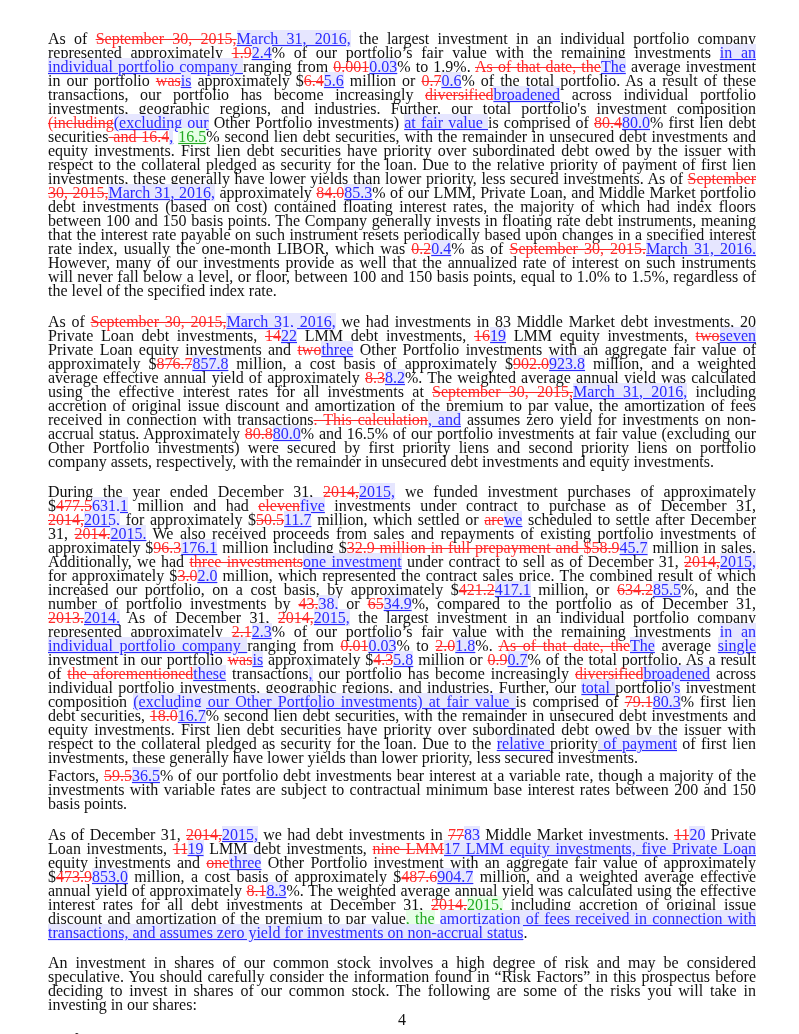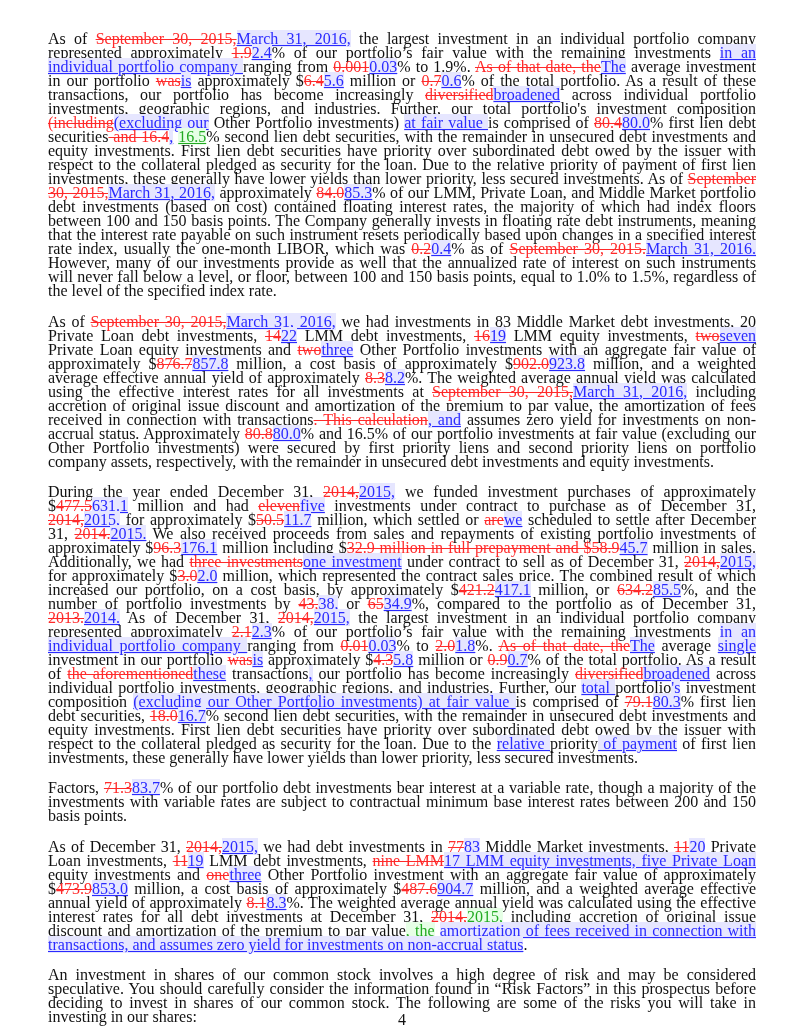--- a/index.html
+++ b/index.html
@@ -3,39 +3,39 @@
 <meta charset="utf-8">
 <style>
   html, body { margin: 0; padding: 0; background: #ffffff; }
   body { width: 799px; height: 1034px; overflow: hidden; position: relative; }
   .page {
     position: absolute; left: 48px; top: 32px; width: 708px;
     font-family: "Liberation Serif", "DejaVu Serif", serif;
     font-size: 16px; line-height: 14px; color: #111111;
   }
   .para { margin: 0 0 16.6px 0; text-align: justify; }
-  .para.tight { margin-bottom: 16px; }
+  .para.tight { margin-bottom: 4px; }
   .del { color: #ff2a2a; text-decoration: line-through; text-decoration-color: #ff2a2a; }
   .ins { color: #2a2aff; text-decoration: underline; text-decoration-color: #2a2aff; background: #e6e6ff; }
   .mov { color: #22aa22; text-decoration: underline; text-decoration-color: #22aa22; background: #e6ffe6; }
   .heading { font-weight: bold; margin: 34px 0 16.6px 0; }
   .bullets { list-style: none; margin: 0; padding: 0 0 0 26px; }
   .bullets li { position: relative; padding-left: 18px; }
   .bullets li .dot { position: absolute; left: 0; top: 0; }
   .pagenum { position: absolute; left: 0; width: 708px; top: 981px; text-align: center; }
 </style>
 </head>
 <body>
 
 <div class="page">
   <div id="paras">
     <p class="para"><span>As of </span><span class="del">September 30, 2015,</span><span class="ins">March 31, 2016,</span><span> the largest investment in an individual portfolio company represented approximately </span><span class="del">1.9</span><span class="ins">2.4</span><span>% of our portfolio’s fair value with the remaining investments </span><span class="ins">in an individual portfolio company </span><span>ranging from </span><span class="del">0.001</span><span class="ins">0.03</span><span>% to 1.9%. </span><span class="del">As of that date, the</span><span class="ins">The</span><span> average investment in our portfolio </span><span class="del">was</span><span class="ins">is</span><span> approximately $</span><span class="del">6.4</span><span class="ins">5.6</span><span> million or </span><span class="del">0.7</span><span class="ins">0.6</span><span>% of the total portfolio. As a result of these transactions, our portfolio has become increasingly </span><span class="del">diversified</span><span class="ins">broadened</span><span> across individual portfolio investments, geographic regions, and industries. Further, our total portfolio's investment composition </span><span class="del"> (including</span><span class="ins">(excluding our</span><span> Other Portfolio investments) </span><span class="ins">at fair value </span><span>is comprised of </span><span class="del">80.4</span><span class="ins">80.0</span><span>% first lien debt securities</span><span class="del"> and 16.4</span><span class="ins">,</span><span> </span><span class="mov">16.5</span><span>% second lien debt securities, with the remainder in unsecured debt investments and equity investments. First lien debt securities have priority over subordinated debt owed by the issuer with respect to the collateral pledged as security for the loan. Due to the relative priority of payment of first lien investments, these generally have lower yields than lower priority, less secured investments.  As of </span><span class="del">September 30, 2015,</span><span class="ins">March 31, 2016,</span><span> approximately </span><span class="del">84.0</span><span class="ins">85.3</span><span>% of our LMM, Private Loan, and Middle Market portfolio debt investments (based on cost) contained floating interest rates, the majority of which had index floors between 100 and 150 basis points. The Company generally invests in floating rate debt instruments, meaning that the interest rate payable on such instrument resets periodically based upon changes in a specified interest rate index, usually the one-month LIBOR, which was </span><span class="del">0.2</span><span class="ins">0.4</span><span>% as of </span><span class="del">September 30, 2015.</span><span class="ins">March 31, 2016.</span><span> However, many of our investments provide as well that the annualized rate of interest on such instruments will never fall below a level, or floor, between 100 and 150 basis points, equal to 1.0% to 1.5%, regardless of the level of the specified index rate.</span></p>
     <p class="para"><span>As of </span><span class="del">September 30, 2015,</span><span class="ins">March 31, 2016,</span><span> we had investments in 83 Middle Market debt investments, 20 Private Loan debt investments, </span><span class="del">14</span><span class="ins">22</span><span> LMM debt investments, </span><span class="del">16</span><span class="ins">19</span><span> LMM equity investments, </span><span class="del">two</span><span class="ins">seven</span><span> Private Loan equity investments and </span><span class="del">two</span><span class="ins">three</span><span> Other Portfolio investments with an aggregate fair value of approximately $</span><span class="del">876.7</span><span class="ins">857.8</span><span> million, a cost basis of approximately $</span><span class="del">902.0</span><span class="ins">923.8</span><span> million, and a weighted average effective annual yield of approximately </span><span class="del">8.3</span><span class="ins">8.2</span><span>%. The weighted average annual yield was calculated using the effective interest rates for all investments at </span><span class="del">September 30, 2015,</span><span class="ins">March 31, 2016,</span><span> including accretion of original issue discount and amortization of the premium to par value, the amortization of fees received in connection with transactions</span><span class="del">. This calculation</span><span class="ins">, and</span><span> assumes zero yield for investments on non-accrual status. Approximately </span><span class="del">80.8</span><span class="ins">80.0</span><span>% and 16.5% of our portfolio investments at fair value (excluding our Other Portfolio investments) were secured by first priority liens and second priority liens on portfolio company assets, respectively, with the remainder in unsecured debt investments and equity investments.</span></p>
     <p class="para tight"><span>During the year ended December 31, </span><span class="del">2014,</span><span class="ins">2015,</span><span> we funded investment purchases of approximately $</span><span class="del">477.5</span><span class="ins">631.1</span><span> million and had </span><span class="del">eleven</span><span class="ins">five</span><span> investments under contract to purchase as of December 31, </span><span class="del">2014,</span><span class="ins">2015,</span><span> for approximately $</span><span class="del">50.5</span><span class="ins">11.7</span><span> million, which settled or </span><span class="del">are</span><span class="ins">we</span><span> scheduled to settle after December 31, </span><span class="del">2014.</span><span class="ins">2015.</span><span> We also received proceeds from sales and repayments of existing portfolio investments of approximately $</span><span class="del">96.3</span><span class="ins">176.1</span><span> million including $</span><span class="del">32.9 million in full prepayment and $58.9</span><span class="ins">45.7</span><span> million in sales. Additionally, we had </span><span class="del">three investments</span><span class="ins">one investment</span><span> under contract to sell as of December 31, </span><span class="del">2014,</span><span class="ins">2015,</span><span> for approximately $</span><span class="del">3.0</span><span class="ins">2.0</span><span> million, which represented the contract sales price. The combined result of which increased our portfolio, on a cost basis, by approximately $</span><span class="del">421.2</span><span class="ins">417.1</span><span> million, or </span><span class="del">634.2</span><span class="ins">85.5</span><span>%, and the number of portfolio investments by </span><span class="del">43,</span><span class="ins">38,</span><span> or </span><span class="del">65</span><span class="ins">34.9</span><span>%, compared to the portfolio as of December 31, </span><span class="del">2013.</span><span class="ins">2014.</span><span> As of December 31, </span><span class="del">2014,</span><span class="ins">2015,</span><span> the largest investment in an individual portfolio company represented approximately </span><span class="del">2.1</span><span class="ins">2.3</span><span>% of our portfolio’s fair value with the remaining investments </span><span class="ins">in an individual portfolio company </span><span>ranging from </span><span class="del">0.01</span><span class="ins">0.03</span><span>% to </span><span class="del">2.0</span><span class="ins">1.8</span><span>%. </span><span class="del">As of that date, the</span><span class="ins">The</span><span> average </span><span class="ins">single </span><span>investment in our portfolio </span><span class="del">was</span><span class="ins">is</span><span> approximately $</span><span class="del">4.3</span><span class="ins">5.8</span><span> million or </span><span class="del">0.9</span><span class="ins">0.7</span><span>% of the total portfolio. As a result of </span><span class="del">the aforementioned</span><span class="ins">these</span><span> transactions</span><span class="ins">,</span><span> our portfolio has become increasingly </span><span class="del">diversified</span><span class="ins">broadened</span><span> across individual portfolio investments, geographic regions, and industries. Further, our </span><span class="ins">total </span><span>portfolio</span><span class="ins">'s</span><span> investment composition </span><span class="ins">(excluding our Other Portfolio investments) at fair value </span><span>is comprised of </span><span class="del">79.1</span><span class="ins">80.3</span><span>% first lien debt securities, </span><span class="del">18.0</span><span class="ins">16.7</span><span>% second lien debt securities, with the remainder in unsecured debt investments and equity investments. First lien debt securities have priority over subordinated debt owed by the issuer with respect to the collateral pledged as security for the loan. Due to the </span><span class="ins">relative </span><span>priority</span><span class="ins"> of payment</span><span> of first lien investments, these generally have lower yields than lower priority, less secured investments.</span></p>
-    <p class="para"><span>Factors, </span><span class="del">71.3</span><span class="ins">83.7</span><span>% of our portfolio debt investments bear interest at a variable rate, though a majority of the investments with variable rates are subject to contractual minimum base interest rates between 200 and 150 basis points.</span></p>
+    <p class="para"><span>Factors, </span><span class="del">59.5</span><span class="ins">36.5</span><span>% of our portfolio debt investments bear interest at a variable rate, though a majority of the investments with variable rates are subject to contractual minimum base interest rates between 200 and 150 basis points.</span></p>
     <p class="para"><span>As of December 31, </span><span class="del">2014,</span><span class="ins">2015,</span><span> we had debt investments in </span><span class="del">77</span><span class="ins">83</span><span> Middle Market investments, </span><span class="del">11</span><span class="ins">20</span><span> Private Loan investments, </span><span class="del">11</span><span class="ins">19</span><span> LMM debt investments, </span><span class="del">nine LMM</span><span class="ins">17 LMM equity investments, five Private Loan</span><span> equity investments and </span><span class="del">one</span><span class="ins">three</span><span> Other Portfolio investment with an aggregate fair value of approximately $</span><span class="del">473.9</span><span class="ins">853.0</span><span> million, a cost basis of approximately $</span><span class="del">487.6</span><span class="ins">904.7</span><span> million, and a weighted average effective annual yield of approximately </span><span class="del">8.1</span><span class="ins">8.3</span><span>%. The weighted average annual yield was calculated using the effective interest rates for all debt investments at December 31, </span><span class="del">2014,</span><span class="mov">2015,</span><span> including accretion of original issue discount and amortization of the premium to par value</span><span class="mov">, the</span><span> </span><span class="ins">amortization of fees received in connection with transactions, and assumes zero yield for investments on non-accrual status</span><span>.</span></p>
   </div>
 
   <p class="para">An investment in shares of our common stock involves a high degree of risk and may be considered speculative. You should carefully consider the information found in “Risk Factors” in this prospectus before deciding to invest in shares of our common stock. The following are some of the risks you will take in investing in our shares:</p>
   <ul class="bullets">
     <li>
       <span class="dot">•</span>
     </li>
   </ul>
 

